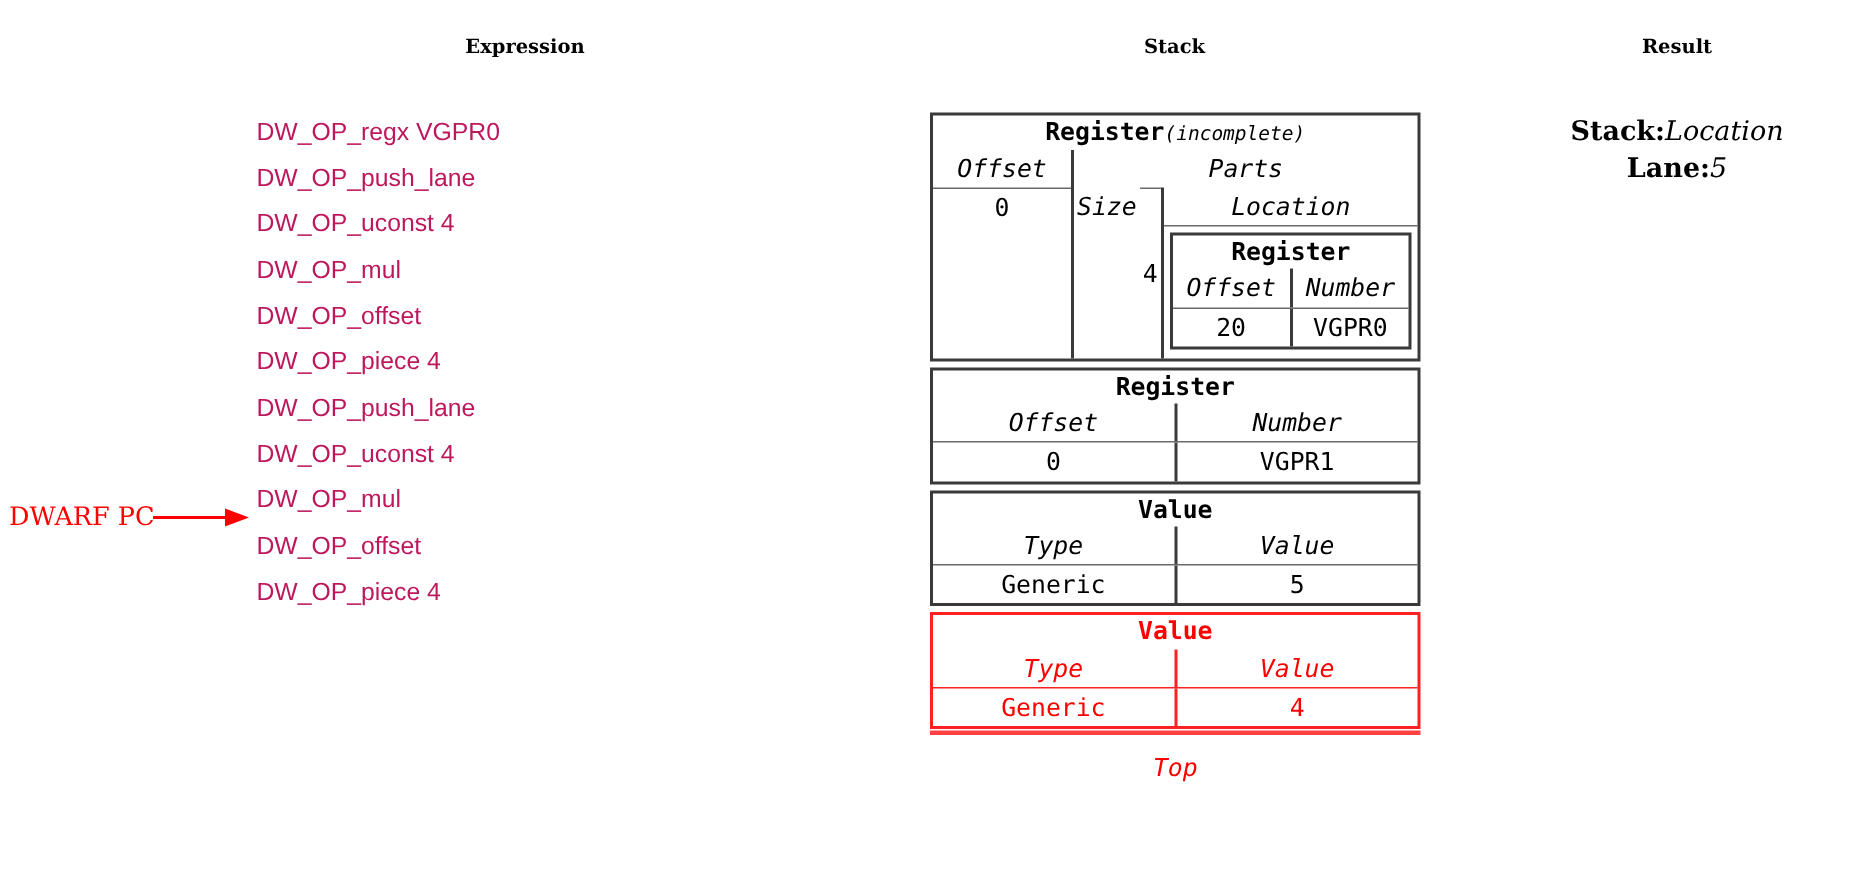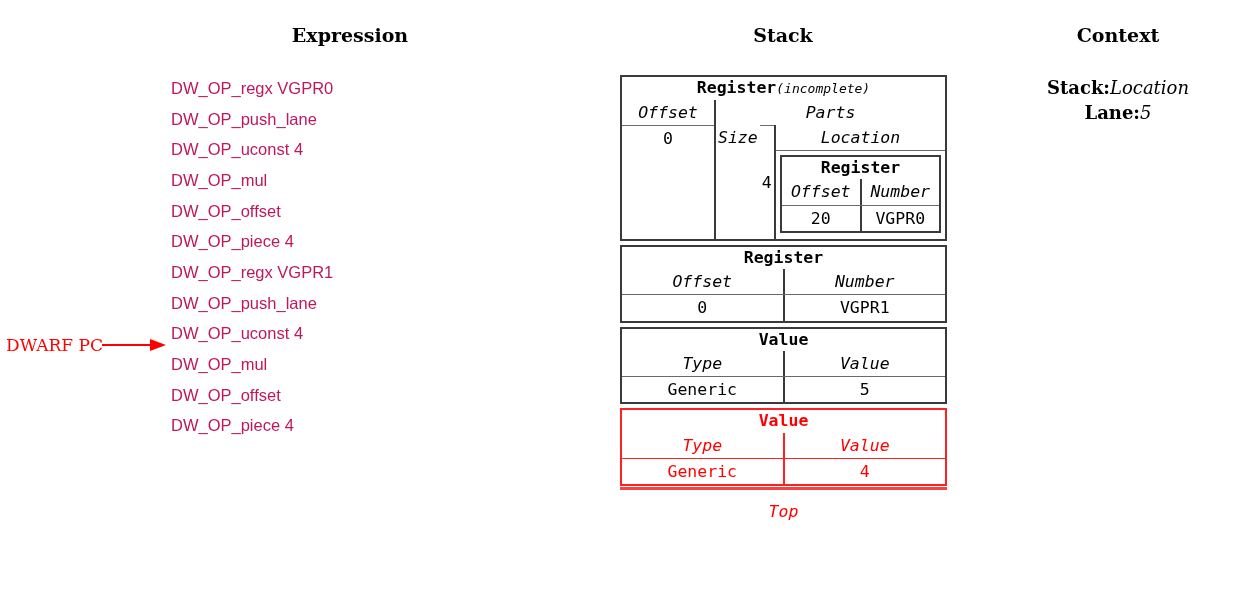--- a/index.html
+++ b/index.html
@@ -13,21 +13,21 @@
     position: relative;
     font-family: "DejaVu Sans Mono", monospace;
     overflow: hidden;
   }
 
   
   .col-heading {
     position: absolute;
     font-family: "DejaVu Serif", serif;
     font-weight: bold;
-    font-size: 19px;
+    font-size: 13px;
     color: #000000;
     text-align: center;
     white-space: nowrap;
   }
   #heading-expression { left: 250px; top: 24px; width: 200px; }
   #heading-stack      { left: 700px; top: 24px; width: 166px; }
   #heading-context    { left: 1020px; top: 24px; width: 196px; }
 
   
   #expression-list {
@@ -227,30 +227,29 @@
   }
   .ctx-line { white-space: nowrap; }
   .ctx-key { font-weight: bold; }
   .ctx-val { font-style: italic; }
 </style>
 </head>
 <body>
 
 <div class="col-heading" id="heading-expression">Expression</div>
 <div class="col-heading" id="heading-stack">Stack</div>
-<div class="col-heading" id="heading-context">Context</div>
+<div class="col-heading" id="heading-context">Result</div>
 
 <div id="expression-list">
   <div class="expr-line">DW_OP_regx VGPR0</div>
   <div class="expr-line">DW_OP_push_lane</div>
   <div class="expr-line">DW_OP_uconst 4</div>
   <div class="expr-line">DW_OP_mul</div>
   <div class="expr-line">DW_OP_offset</div>
   <div class="expr-line">DW_OP_piece 4</div>
-  <div class="expr-line">DW_OP_regx VGPR1</div>
   <div class="expr-line">DW_OP_push_lane</div>
   <div class="expr-line">DW_OP_uconst 4</div>
   <div class="expr-line">DW_OP_mul</div>
   <div class="expr-line">DW_OP_offset</div>
   <div class="expr-line">DW_OP_piece 4</div>
 </div>
 
 <div id="dwarf-pc-pointer">
   <span id="dwarf-pc-label">DWARF PC</span>
   <span id="dwarf-pc-arrow">

